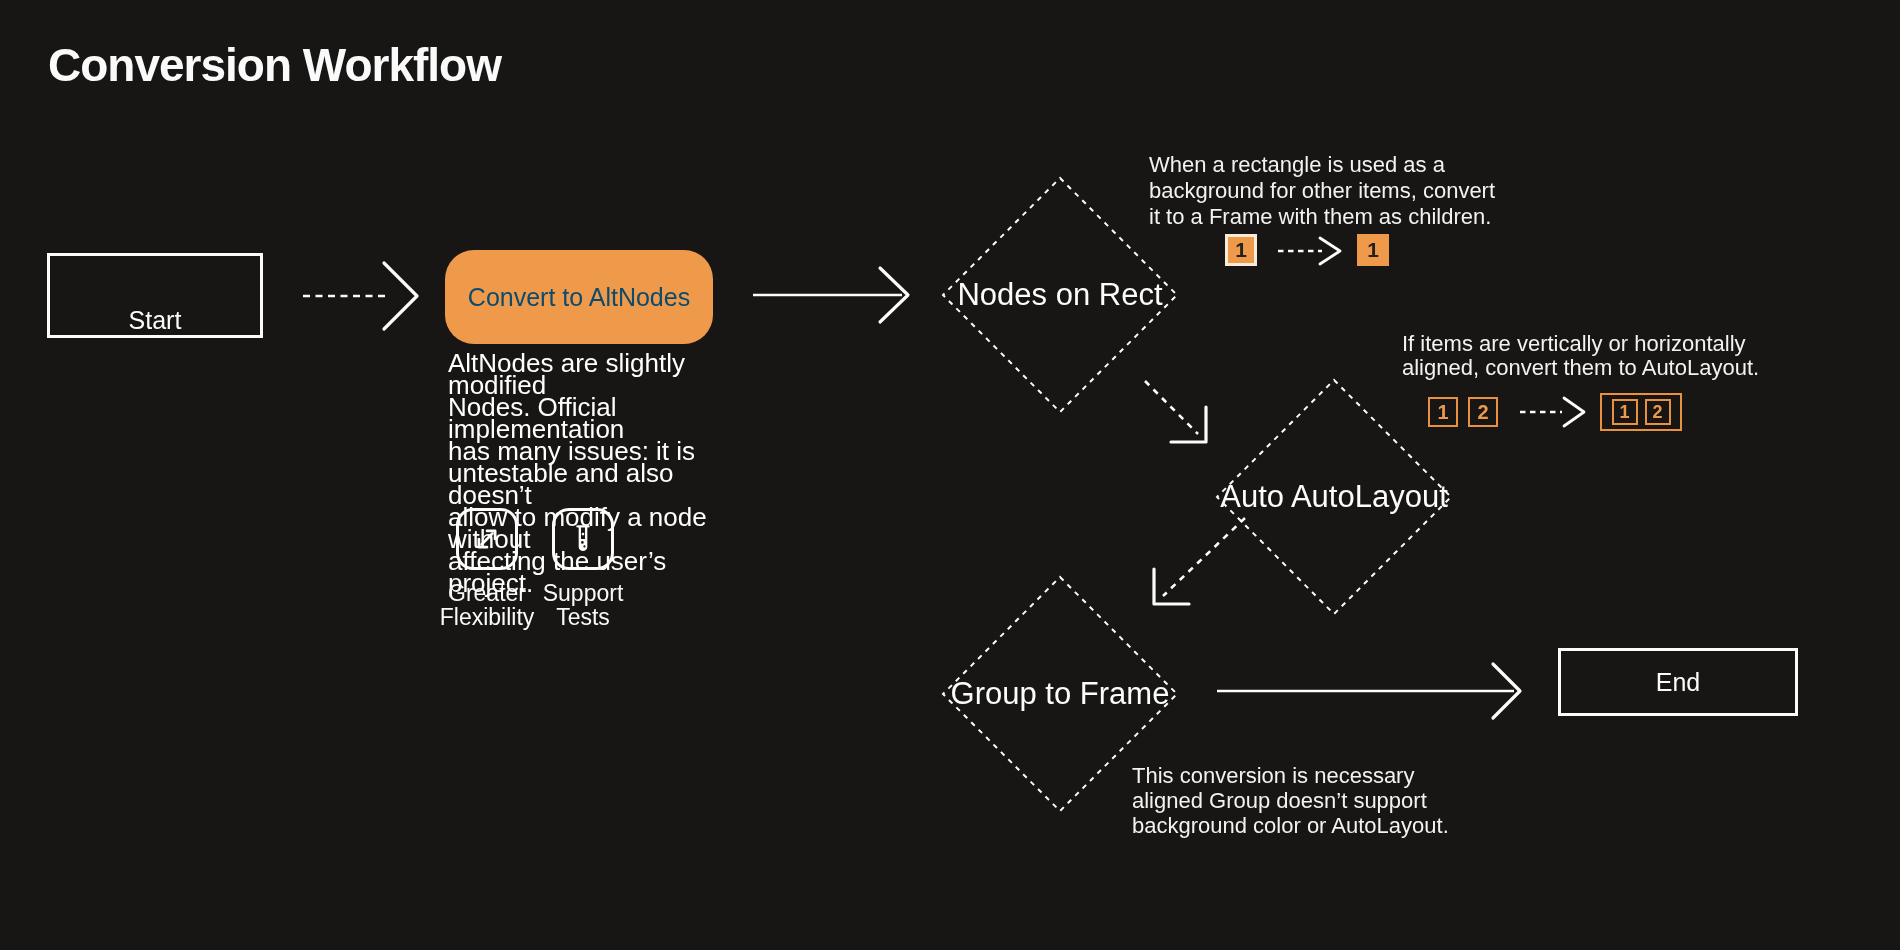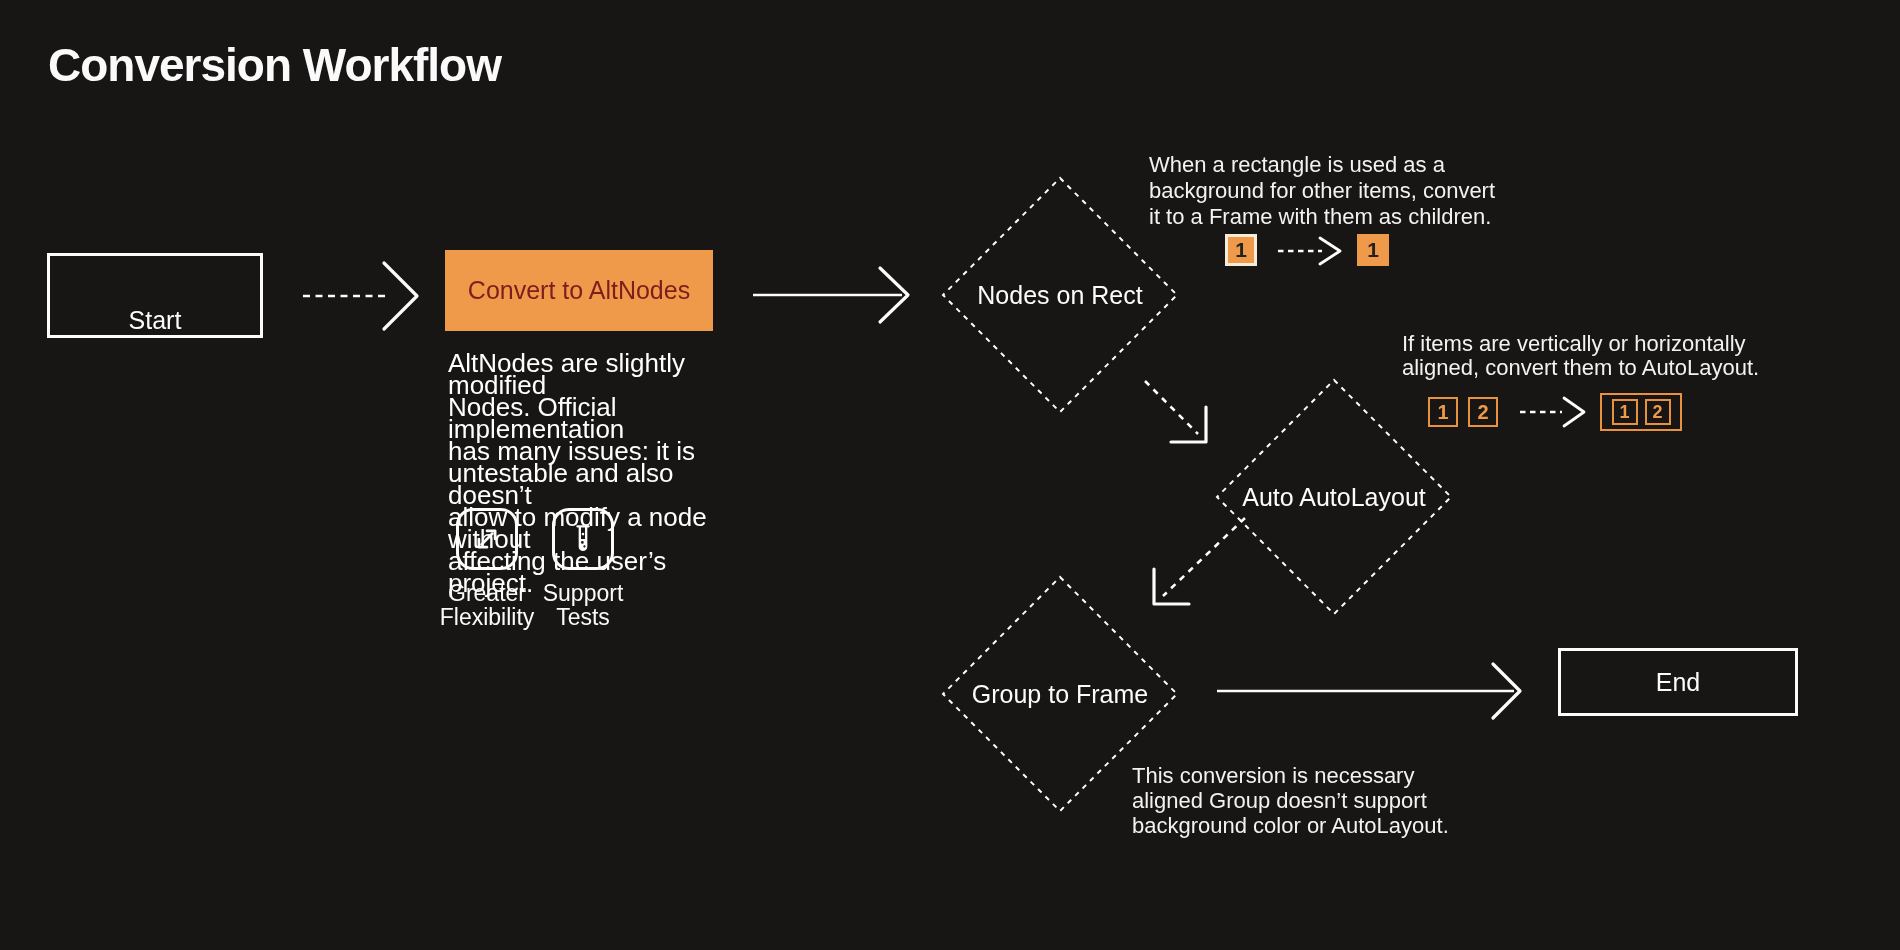--- a/index.html
+++ b/index.html
@@ -16,28 +16,28 @@
     white-space:nowrap;
   }
   .node-rect{
     border:3px solid #FCFCFC;background:transparent;box-sizing:border-box;
     display:flex;align-items:center;justify-content:center;
     font-size:25px;color:#FCFCFC;
   }
   #start-node{left:47px;top:253px;width:216px;height:85px;align-items:flex-end;}
   #end-node{left:1558px;top:648px;width:240px;height:68px;}
   .node-primary{
-    left:445px;top:250px;width:268px;height:81px;
-    background:#EF9A4B;color:#7f1d1d;box-sizing:border-box;
+    left:445px;top:250px;width:268px;height:94px;
+    background:#EF9A4B;color:#0c4a6e;box-sizing:border-box;
     display:flex;align-items:center;justify-content:center;
-    font-size:25px;font-weight:500;
+    font-size:25px;font-weight:500;border-radius:29px;
   }
   .diamond-label{
     transform:translate(-50%,-50%);
-    font-size:25px;color:#FCFCFC;white-space:nowrap;
+    font-size:31px;color:#FCFCFC;white-space:nowrap;
   }
   .note{
     font-size:26px;line-height:22px;color:#ffffff;white-space:pre-line;
   }
   .annotation{
     font-size:22px;color:#F2F2F2;white-space:pre-line;
   }
   #note-convert{left:448px;top:352px;width:300px;}
   #annotation-rect{left:1149px;top:152px;line-height:26px;}
   #annotation-auto{left:1402px;top:332px;line-height:24px;}

